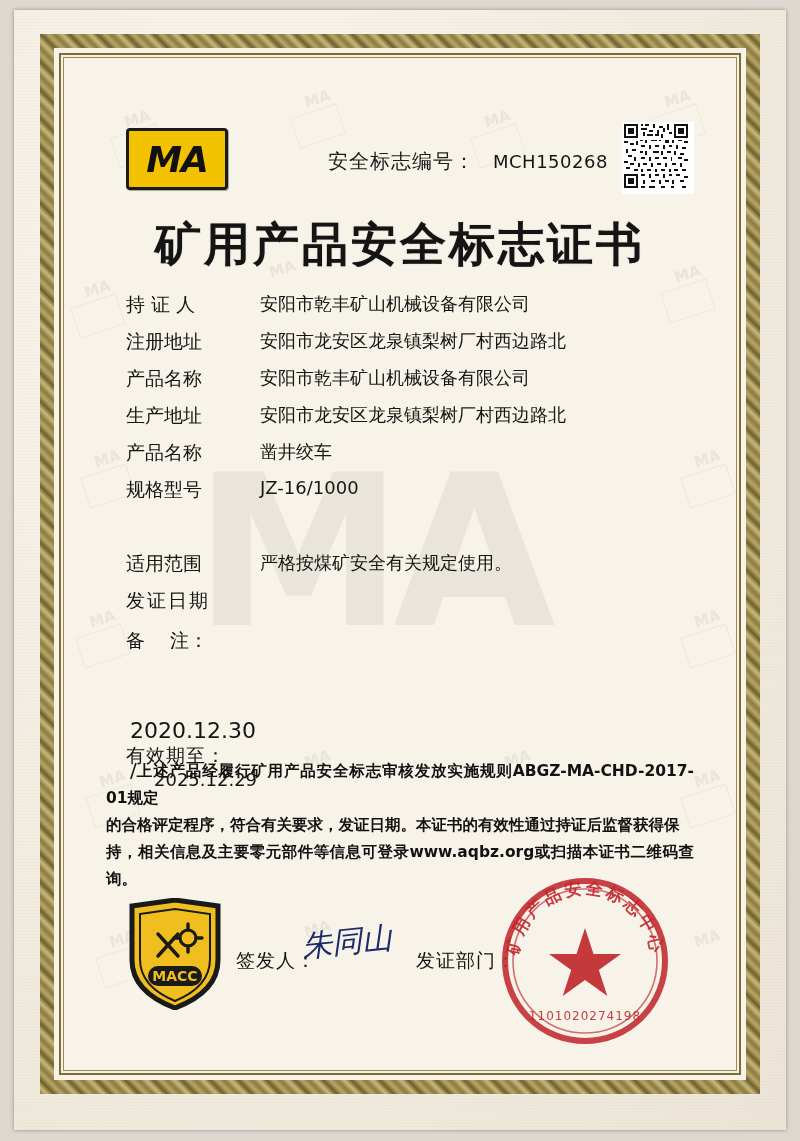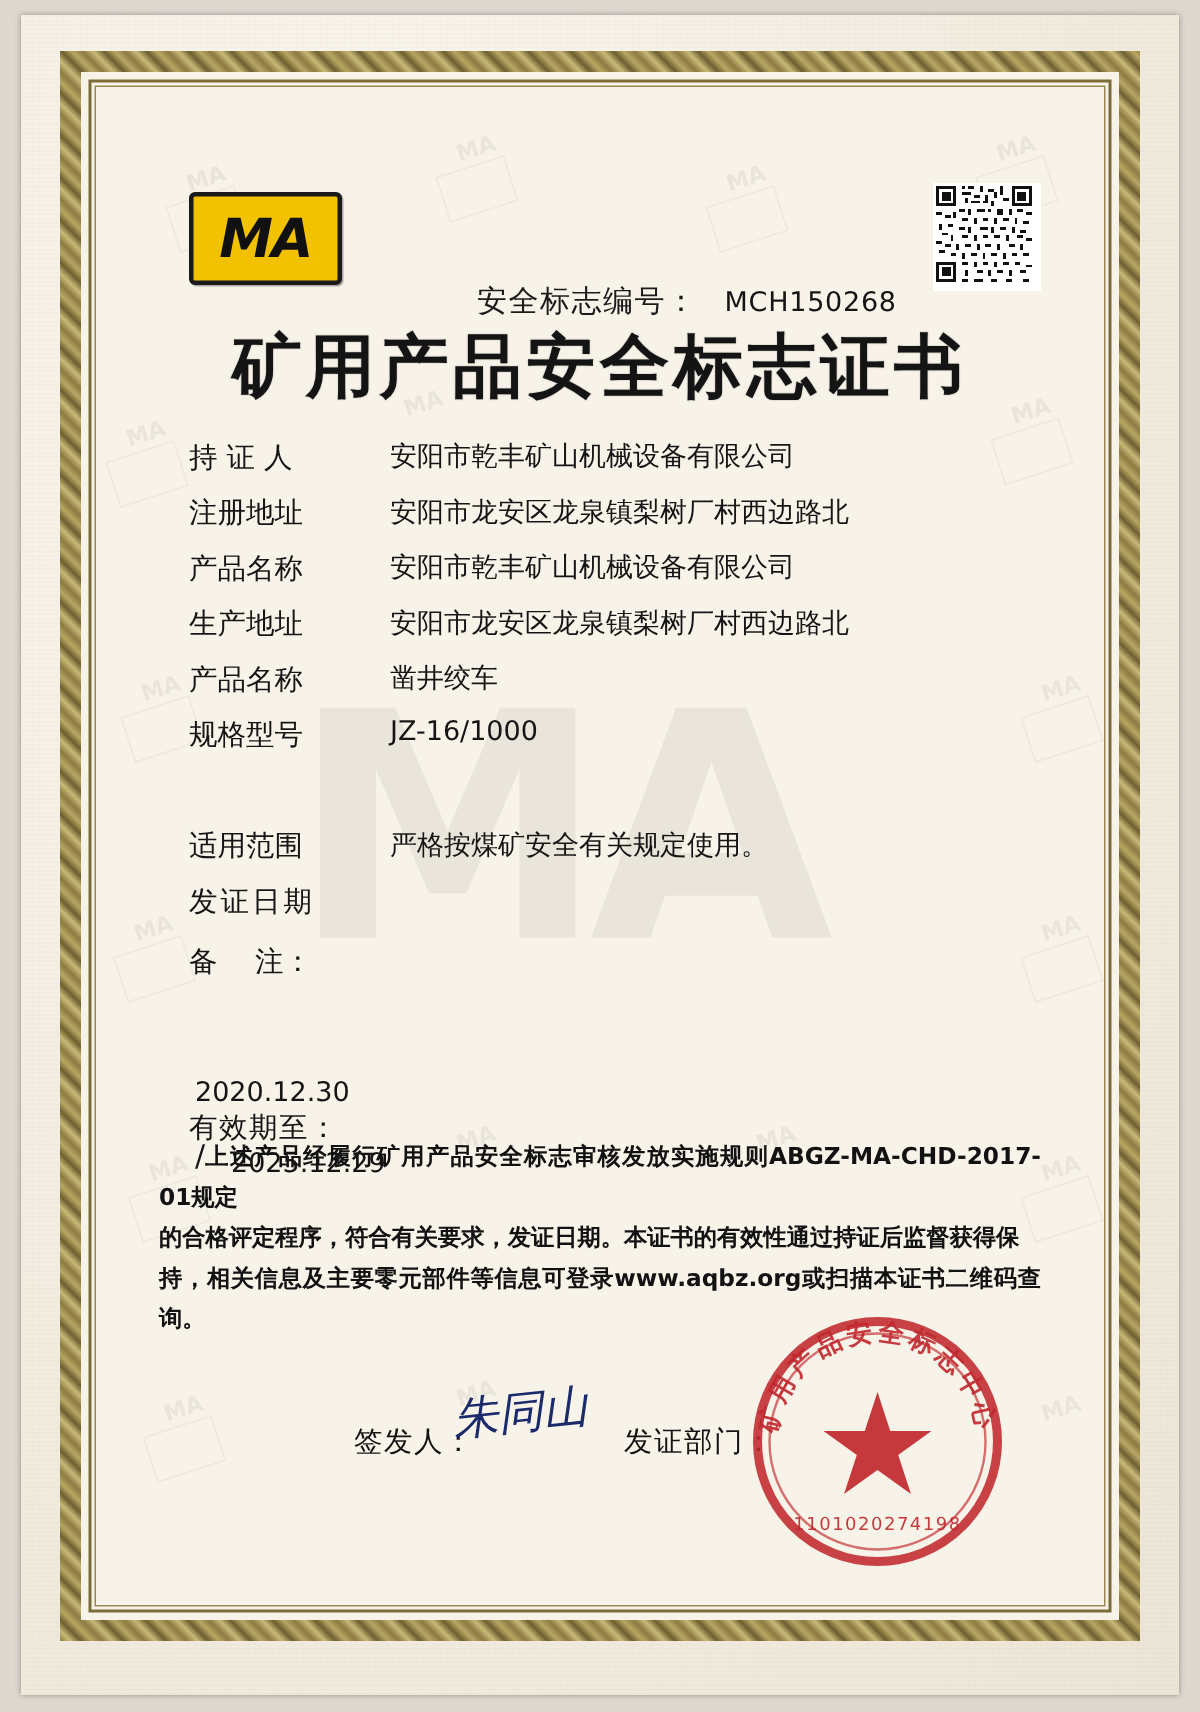--- a/index.html
+++ b/index.html
@@ -87,24 +87,23 @@
     background:#f2c200;
     border:3px solid #1a1a1a;
     border-radius:4px;
     display:flex;align-items:center;justify-content:center;
     font-size:36px;font-weight:bold;font-style:italic;
     color:#111;letter-spacing:-1px;
     font-family:"DejaVu Sans",sans-serif;
     box-shadow:1px 1px 0 rgba(0,0,0,.3);
   }
   .cert-no{
-    position:absolute;left:304px;top:138px;
+    position:absolute;left:314px;top:138px;
     font-size:20px;color:#1b1b1b;letter-spacing:1px;
     font-family:"DejaVu Sans","Liberation Sans",sans-serif;
-    margin-top:39px;
   }
   .cert-no .val{margin-left:14px;letter-spacing:.5px;}
   .qr{
     position:absolute;right:92px;top:112px;
     width:68px;height:68px;
     background:#fff;
     padding:2px;
   }
   .qr svg{display:block;}
   
@@ -132,21 +131,21 @@
   .val{
     font-size:18px;color:#151515;
     font-family:"DejaVu Sans",sans-serif;
     padding-left:4px;
     white-space:nowrap;
   }
   .val.small{font-size:15.5px;letter-spacing:.2px;}
   .colA{width:130px;flex:0 0 130px;}
   .row-issue{display:flex;align-items:baseline;height:40px;flex-direction:column;}
   .issue-lbl{width:130px;flex:0 0 130px;font-size:19px;letter-spacing:2px;}
-  .issue-val{font-size:18px;width:190px;}
+  .issue-val{font-size:22px;width:190px;}
   .exp-lbl{font-size:19px;letter-spacing:1px;}
   .exp-val{font-size:18px;padding-left:28px;}
   
   .para{
     position:absolute;left:92px;right:92px;top:748px;
     font-size:15.5px;line-height:27px;
     color:#121212;text-align:justify;
     font-weight:bold;
     font-family:"DejaVu Sans",sans-serif;
   }
@@ -392,20 +391,34 @@
       <span class="val" style="font-size:20px;">/</span>
     </div>
   </div>
 
   <div class="para">
     <span class="indent"></span><span>上述产品经履行矿用产品安全标志审核发放实施规则ABGZ-MA-CHD-2017-01规定</span><br>
     <span>的合格评定程序，符合有关要求，发证日期。本证书的有效性通过持证后监督获得保</span><br>
     <span>持，相关信息及主要零元部件等信息可登录www.aqbz.org或扫描本证书二维码查询。</span>
   </div>
 
+  <div class="shield">
+    <svg width="98" height="112" viewBox="0 0 98 112">
+      <path d="M6 8 L49 2 L92 8 L92 62 C92 88 70 102 49 110 C28 102 6 88 6 62 Z" fill="#f0bf1f" stroke="#1a1a1a" stroke-width="5"></path>
+      <path d="M14 16 L49 11 L84 16 L84 61 C84 84 66 96 49 103 C32 96 14 84 14 61 Z" fill="none" stroke="#1a1a1a" stroke-width="2"></path>
+      <g stroke="#1a1a1a" stroke-width="3.4" fill="none" stroke-linecap="round">
+        <path d="M32 36 L52 58"></path>
+        <path d="M52 36 L32 58"></path>
+        <circle cx="62" cy="40" r="8" stroke-width="3"></circle>
+        <path d="M62 32 L62 26 M70 40 L76 40 M62 48 L62 54 M54 40 L48 40"></path>
+      </g>
+      <rect x="22" y="68" width="54" height="20" rx="10" fill="#1a1a1a"></rect>
+      <text x="49" y="83" font-family="DejaVu Sans, sans-serif" font-size="14" font-weight="bold" fill="#f0bf1f" text-anchor="middle">MACC</text>
+    </svg>
+  </div>
 
   <div class="sig-lbl">签发人：</div>
   <div class="sig-mark">朱同山</div>
   <div class="dept-lbl">发证部门：</div>
 
   <div class="seal">
     <svg width="186" height="186" viewBox="0 0 186 186">
       <defs>
         <path id="sealArc" d="M 26 93 A 67 67 0 1 1 160 93"></path>
         <path id="sealArcBottom" d="M 32 93 A 61 61 0 0 0 154 93"></path>

